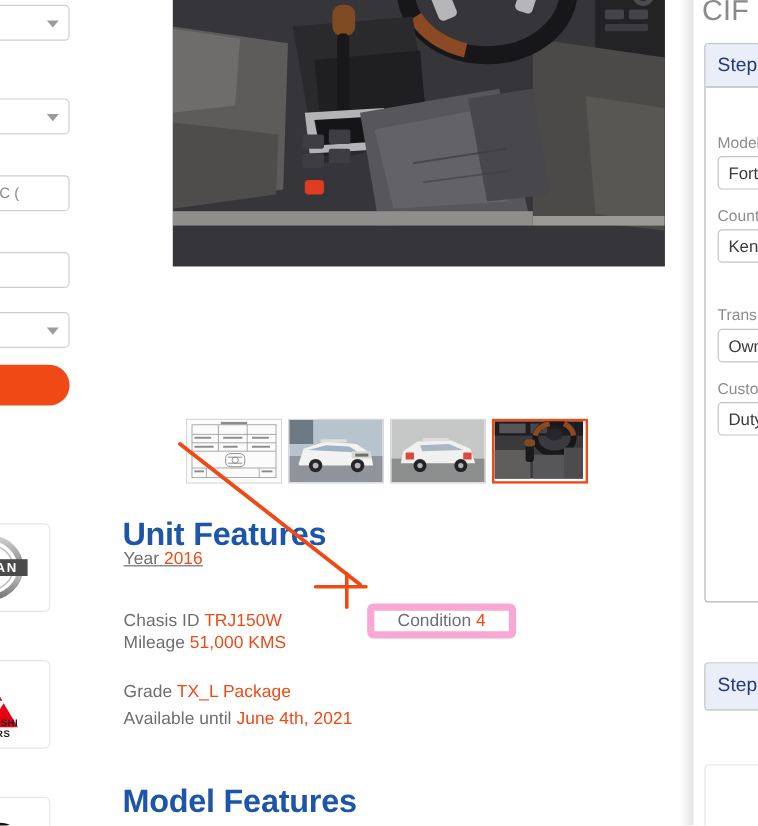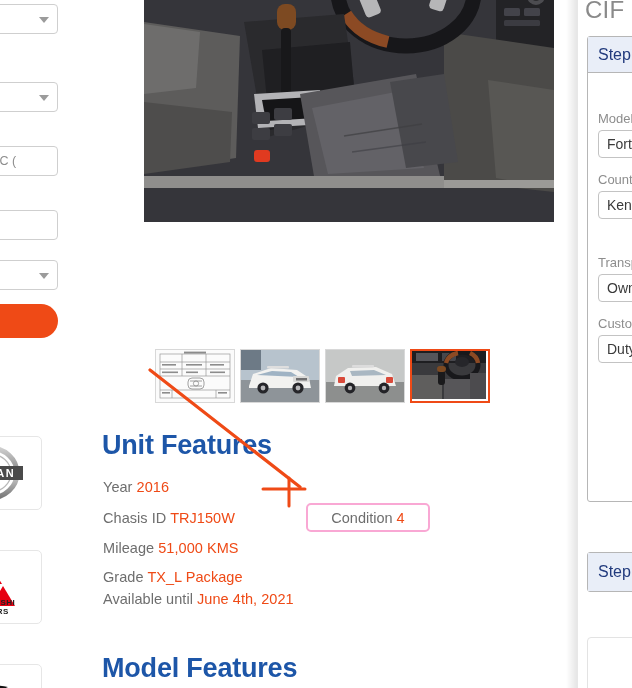--- a/index.html
+++ b/index.html
@@ -65,21 +65,21 @@
     letter-spacing:-.2px;white-space:nowrap;
   }
   #unit-features-title{left:102px;top:430px;}
   #model-features-title{left:102px;top:653px;}
 
   .spec{position:absolute;font-size:14.5px;color:#6e6e6e;white-space:nowrap;letter-spacing:.05px;}
   .spec .v{color:#ef4a16;}
 
   .cond-box{
     position:absolute;left:306px;top:503px;width:124px;height:29px;
-    border:2px solid #f9a8d4;border-radius:5px;box-sizing:border-box;
+    border:6px solid #f9a8d4;border-radius:5px;box-sizing:border-box;
     display:flex;align-items:center;justify-content:center;
     font-size:14.5px;color:#6e6e6e;white-space:nowrap;
   }
   .cond-box .v{color:#ef4a16;}
 
   
   .annot{position:absolute;left:0;top:0;width:632px;height:688px;pointer-events:none;}
 
   
   .rightcol{position:absolute;left:584px;top:0;width:120px;height:688px;}
@@ -345,29 +345,29 @@
         <rect x="58" y="22" width="16" height="26" fill="#4c4b4e"></rect>
         <rect x="26" y="18" width="7" height="16" rx="3" fill="#1a1a1c"></rect>
         <rect x="25" y="15" width="9" height="6" rx="3" fill="#7d4a22"></rect>
       </svg>
     </div>
   </div>
 
   <div class="sec-title" id="unit-features-title">Unit Features</div>
   <div class="sec-title" id="model-features-title">Model Features</div>
 
-  <div class="spec" style="left:103px;top:479px;">
+  <div class="spec" style="left:103px;top:458px;text-decoration:underline;">
     <span>Year </span>
     <span class="v">2016</span>
   </div>
   <div class="spec" style="left:103px;top:510px;">
     <span>Chasis ID </span>
     <span class="v">TRJ150W</span>
   </div>
-  <div class="spec" style="left:103px;top:540px;">
+  <div class="spec" style="left:103px;top:528px;">
     <span>Mileage </span>
     <span class="v">51,000 KMS</span>
   </div>
   <div class="spec" style="left:103px;top:569px;text-align:center;">
     <span>Grade </span>
     <span class="v">TX_L Package</span>
   </div>
   <div class="spec" style="left:103px;top:591px;">
     <span>Available until </span>
     <span class="v">June 4th, 2021</span>

